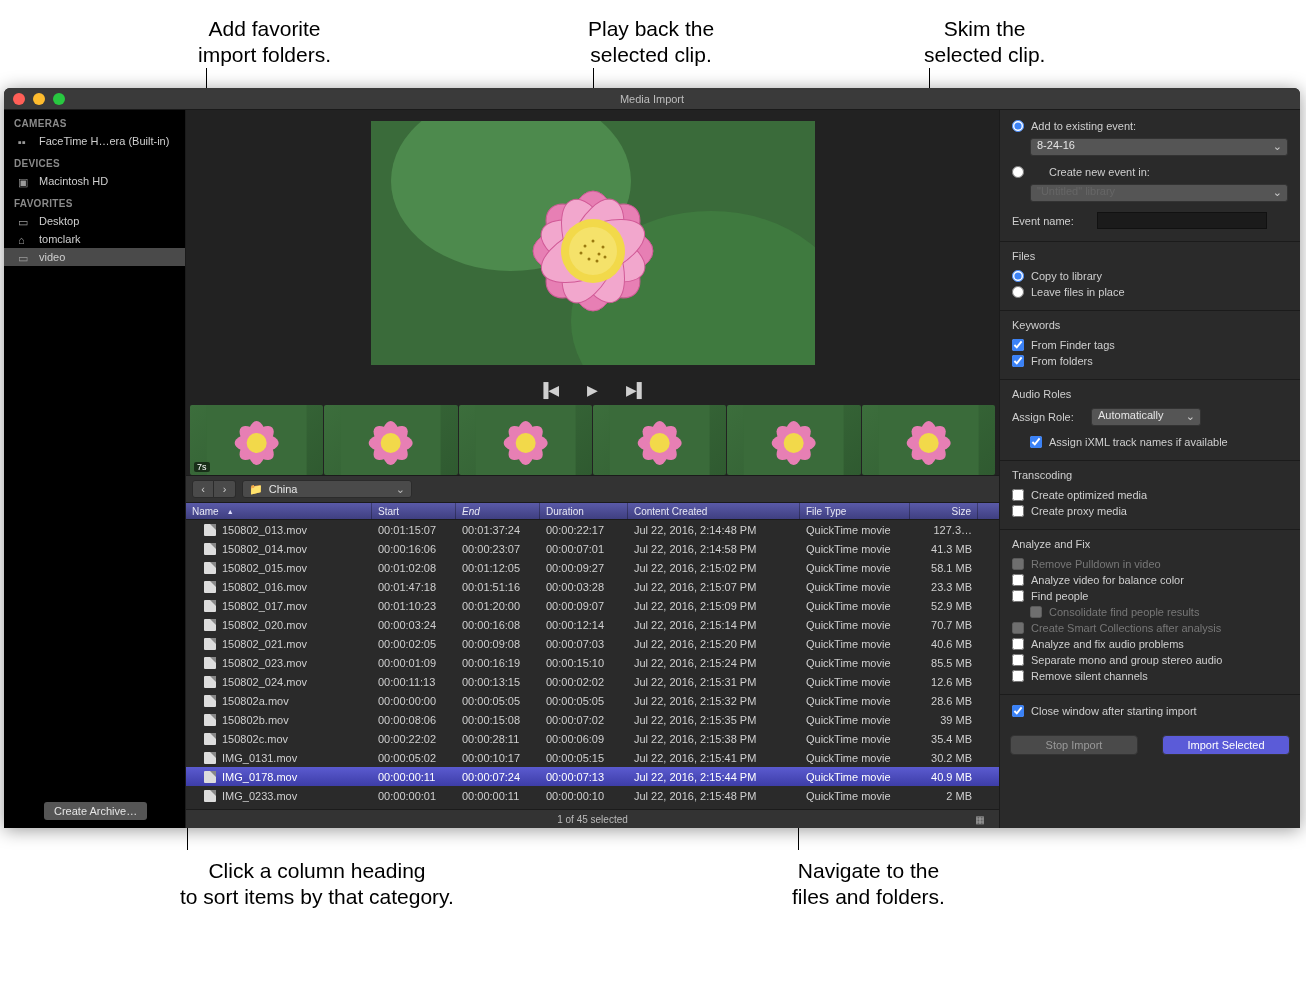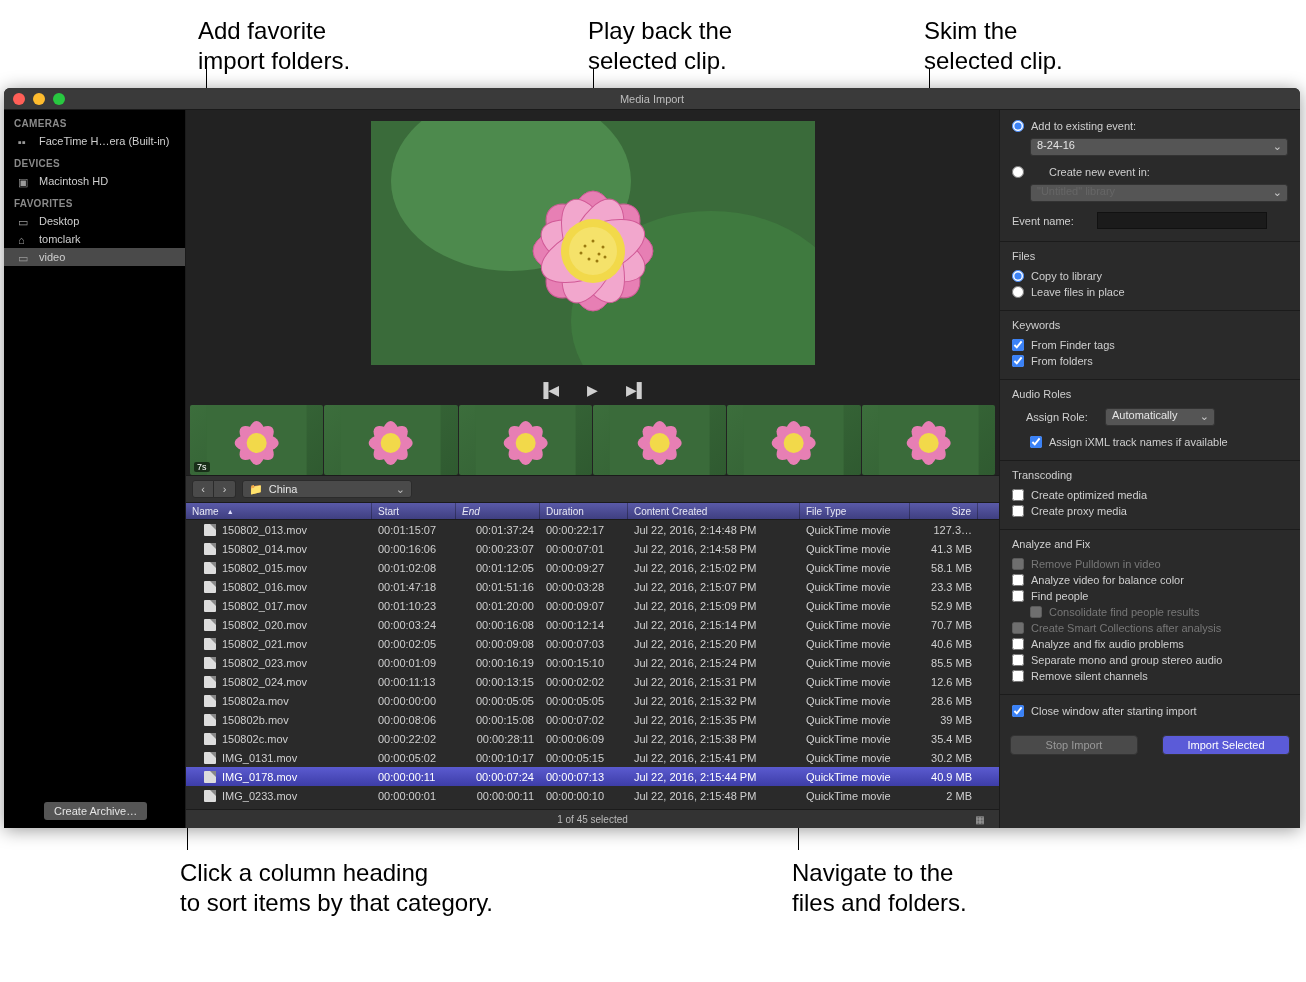--- a/index.html
+++ b/index.html
@@ -1,19 +1,19 @@
 <!DOCTYPE html>
 <html><head>
 <meta charset="utf-8">
 <style>
 * { box-sizing: border-box; margin: 0; padding: 0; font-family: -apple-system, "Helvetica Neue", Arial, sans-serif; }
 body { background: #fff; width: 1306px; height: 982px; position: relative; overflow: hidden; }
 
 
-.callout { position: absolute; font-size: 24px; color: #000; line-height: 1.25; }
+.callout { position: absolute; font-size: 21px; color: #000; line-height: 1.25; text-align: center; }
 .callout-line { position: absolute; background: #000; }
 
 
 .window { position: absolute; top: 88px; left: 4px; width: 1296px; height: 740px; background: #2a2a2a; border-radius: 6px 6px 0 0; box-shadow: 0 2px 18px rgba(0,0,0,0.4); overflow: hidden; }
 
 
 .titlebar { height: 22px; background: #3a3a3a; border-bottom: 1px solid #1a1a1a; position: relative; display: flex; align-items: center; }
 .traffic { display: flex; gap: 8px; margin-left: 9px; }
 .traffic span { width: 12px; height: 12px; border-radius: 50%; display: inline-block; }
 .tl-close { background: #ff5f57; }
@@ -53,21 +53,21 @@
 .th { border-right: 1px solid rgba(0,0,0,0.3); padding: 2px 6px; display:flex; align-items:center; gap:4px;}
 .col-name{width:186px;} .col-start{width:84px;} .col-end{width:84px;font-style:italic;} .col-dur{width:88px;} .col-cc{width:172px;} .col-ft{width:110px;} .col-size{width:68px; text-align:right; justify-content:flex-end;}
 .sort-asc::after { content:"▲"; font-size:7px; margin-left:4px; color:#e0e0ff;}
 .tbody { font-size: 11px; color: #cfcfcf; }
 .tr { display: flex; height: 19px; align-items: center; }
 .tr.sel { background: #4646b8; background: linear-gradient(#5b5bd0,#3d3da8); color: #fff; }
 .td { padding: 0 6px; overflow: hidden; white-space: nowrap; }
 .td-name { width:186px; display:flex; align-items:center; gap:6px; padding-left:18px;}
 .file-ico { width:12px; height:12px; background:#ddd; border-radius:1px; flex:0 0 auto; position:relative;}
 .file-ico::after{content:"";position:absolute;right:0;top:0;border:3px solid transparent;border-top-color:#888;border-right-color:#888;}
-.td-start{width:84px;} .td-end{width:84px;text-align:right;} .td-dur{width:88px;} .td-cc{width:172px;} .td-ft{width:110px;} .td-size{width:68px; text-align:right;}
+.td-start{width:84px;} .td-end{width:84px;} .td-dur{width:88px;} .td-cc{width:172px;} .td-ft{width:110px;} .td-size{width:68px; text-align:right;}
 
 .statusbar { height: 19px; background: #333; font-size: 10px; color: #bbb; display: flex; align-items: center; justify-content: center; border-top:1px solid #1b1b1b; position:relative;}
 .viewmode { position:absolute; right:10px; top:2px; width:18px; height:14px; display:flex; align-items:center; justify-content:center; color:#aaa;}
 
 
 .rpanel { width: 300px; background: #2a2a2a; font-size: 11px; color: #cfcfcf; overflow:hidden; }
 .rsec { border-bottom: 1px solid #1b1b1b; padding: 8px 12px 10px; }
 .rsec h4 { font-size: 11px; font-weight: 400; color: #cfcfcf; margin-bottom: 6px; }
 .radio-row, .check-row { display: flex; align-items: center; gap: 7px; padding: 2px 0; }
 input[type=radio],input[type=checkbox]{ width:12px; height:12px; accent-color:#3b82f6; margin:0;}
@@ -544,21 +544,21 @@
             <span>From Finder tags</span>
           </div>
         <div class="check-row">
             <input type="checkbox" checked="" style="">
             <span>From folders</span>
           </div>
       </div>
 
       <div class="rsec">
         <h4>Audio Roles</h4>
-        <div class="radio-row" style="margin-bottom:6px;margin-left:14px;">
+        <div class="radio-row" style="margin-bottom:6px;">
           <span style="width:72px;">Assign Role:</span>
           <div class="select-sm select-xs">
               <span>Automatically</span>
             </div>
         </div>
         <div class="check-row indent">
             <input type="checkbox" checked="" style="">
             <span>Assign iXML track names if available</span>
           </div>
       </div>

